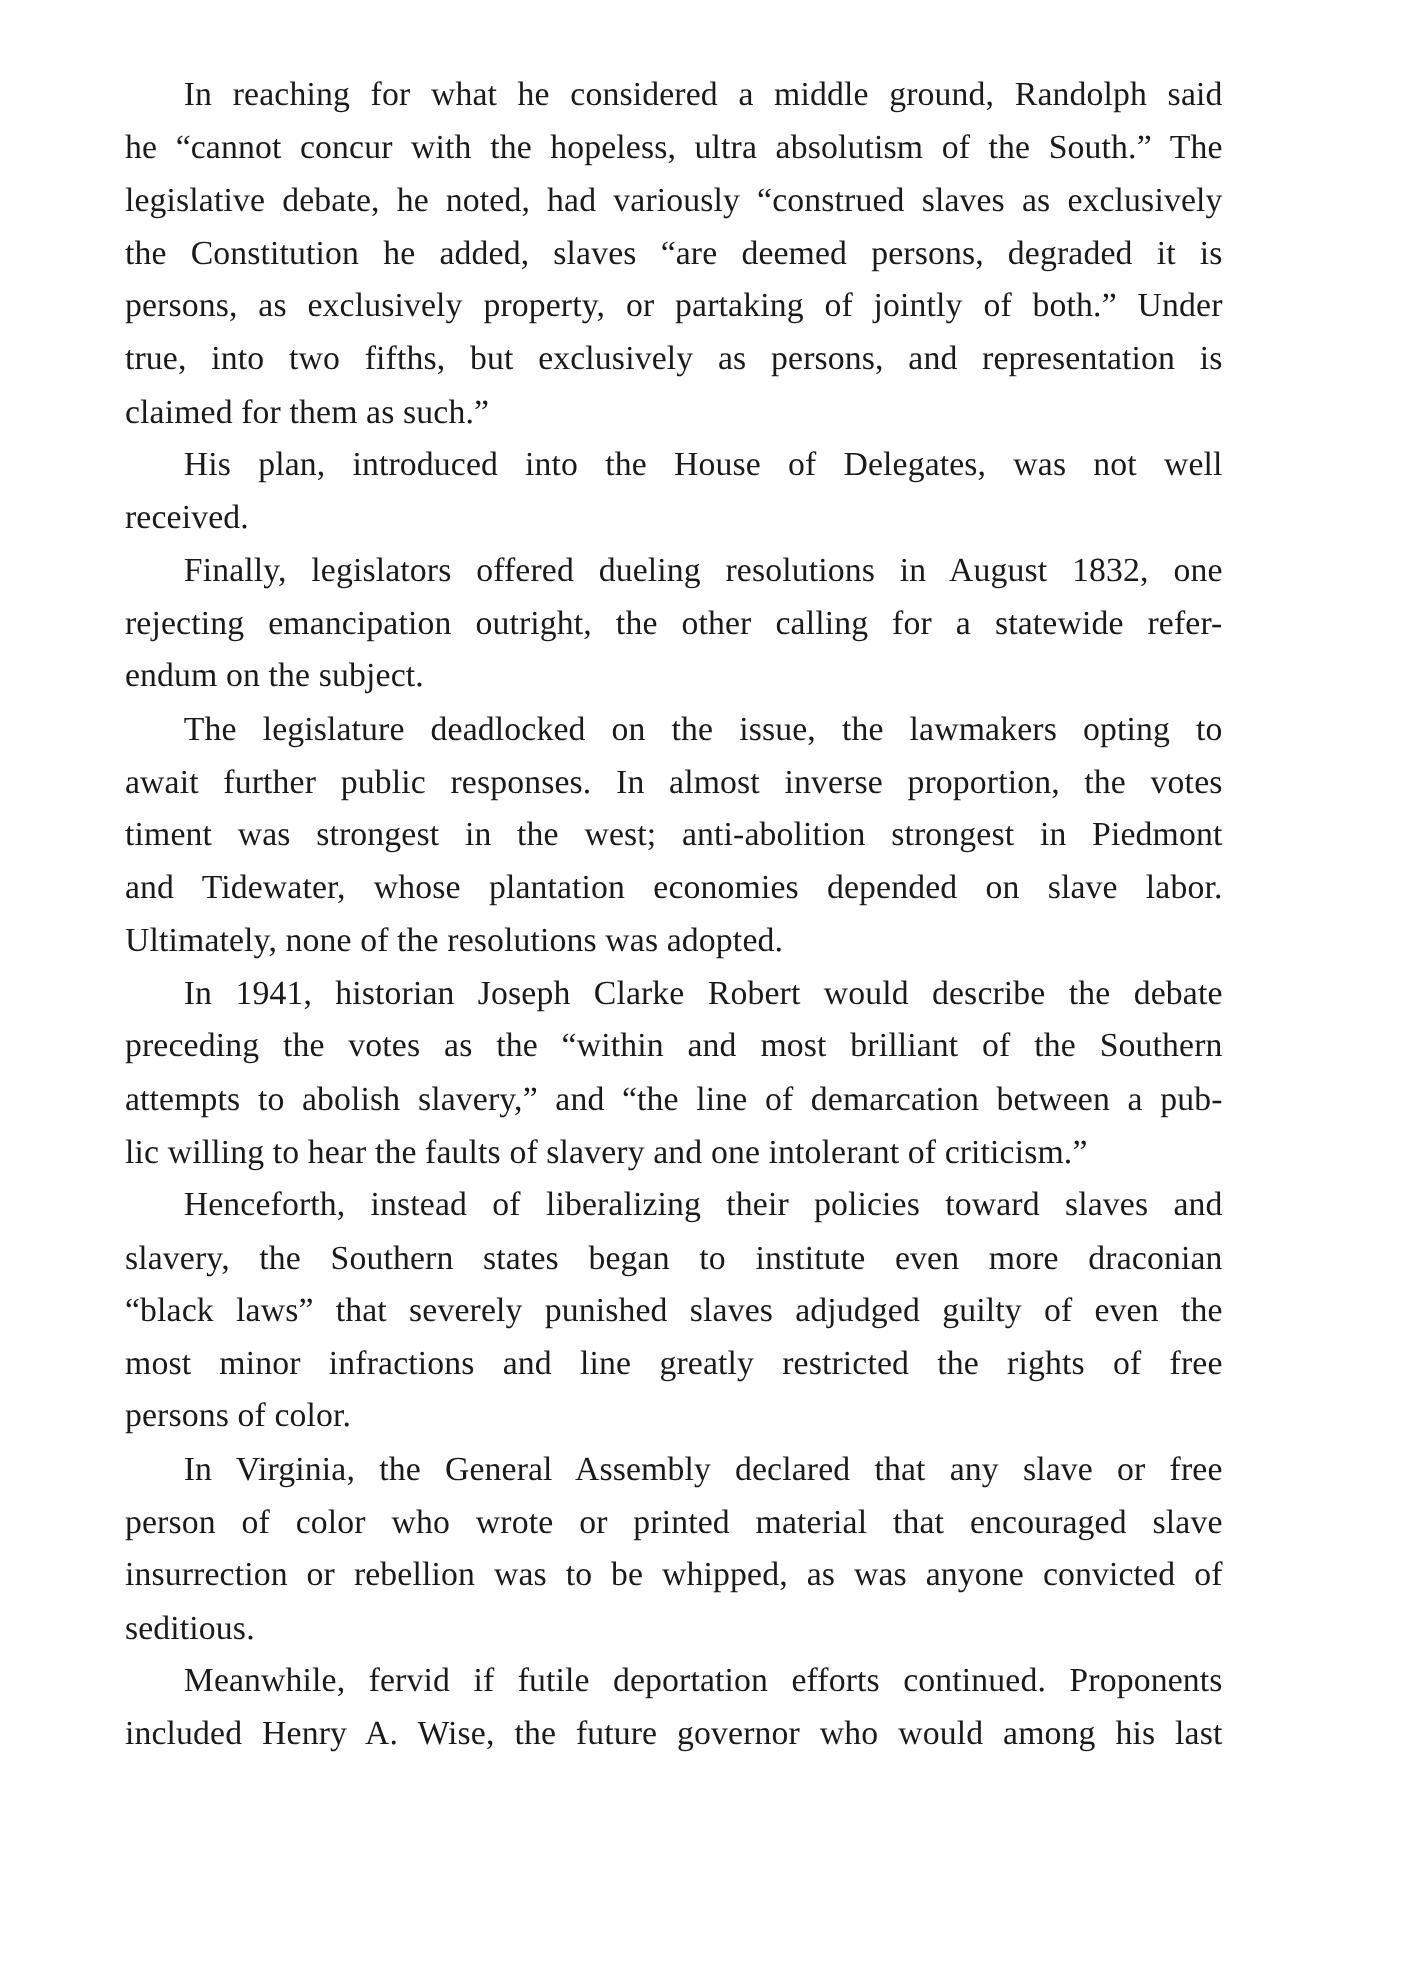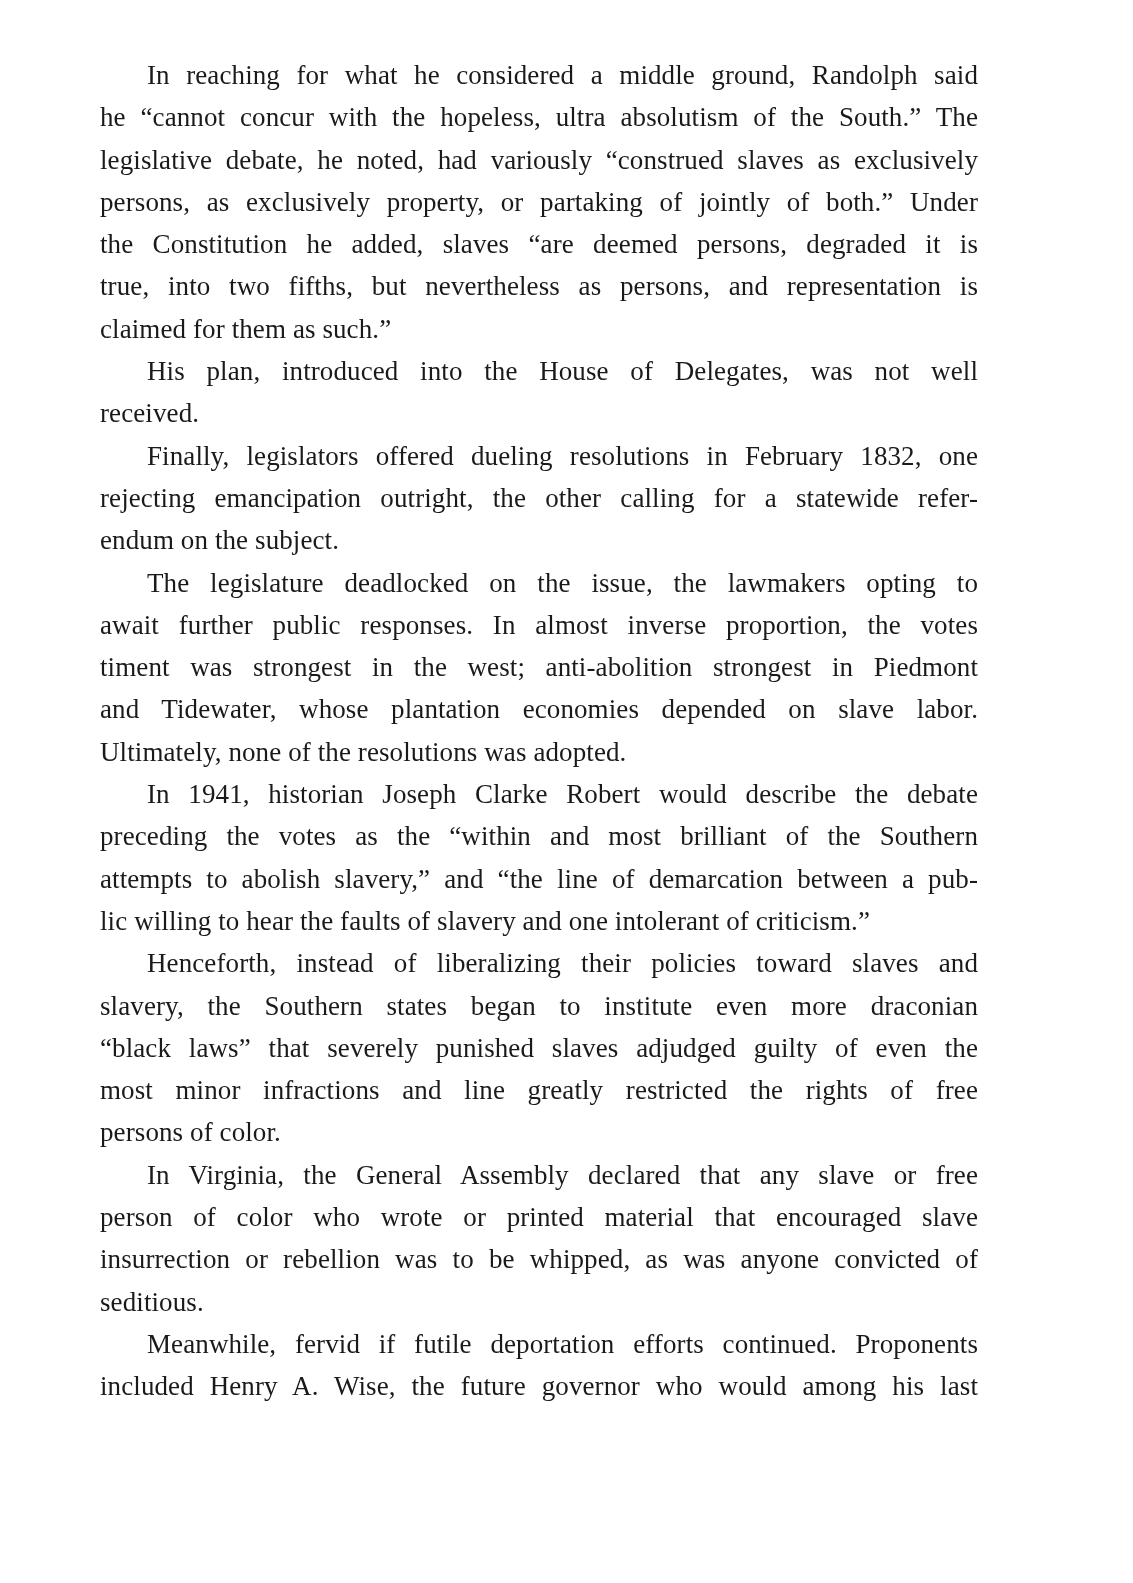--- a/index.html
+++ b/index.html
@@ -53,31 +53,31 @@
   </style>
 </head>
 <body>
 
 <div class="page">
   <div class="text-block" id="text-block">
       <div class="paragraph">
         <span class="line indent">In reaching for what he considered a middle ground, Randolph said</span>
         <span class="line">he “cannot concur with the hopeless, ultra absolutism of the South.” The</span>
         <span class="line">legislative debate, he noted, had variously “construed slaves as exclusively</span>
+        <span class="line">the Constitution he added, slaves “are deemed persons, degraded it is</span>
         <span class="line">persons, as exclusively property, or partaking of jointly of both.” Under</span>
-        <span class="line">the Constitution he added, slaves “are deemed persons, degraded it is</span>
-        <span class="line">true, into two fifths, but nevertheless as persons, and representation is</span>
+        <span class="line">true, into two fifths, but exclusively as persons, and representation is</span>
         <span class="line last">claimed for them as such.”</span>
       </div>
       <div class="paragraph">
         <span class="line indent">His plan, introduced into the House of Delegates, was not well</span>
         <span class="line last">received.</span>
       </div>
       <div class="paragraph">
-        <span class="line indent">Finally, legislators offered dueling resolutions in February 1832, one</span>
+        <span class="line indent">Finally, legislators offered dueling resolutions in August 1832, one</span>
         <span class="line">rejecting emancipation outright, the other calling for a statewide refer-</span>
         <span class="line last">endum on the subject.</span>
       </div>
       <div class="paragraph">
         <span class="line indent">The legislature deadlocked on the issue, the lawmakers opting to</span>
         <span class="line">await further public responses. In almost inverse proportion, the votes</span>
         <span class="line">timent was strongest in the west; anti-abolition strongest in Piedmont</span>
         <span class="line">and Tidewater, whose plantation economies depended on slave labor.</span>
         <span class="line last">Ultimately, none of the resolutions was adopted.</span>
       </div>

